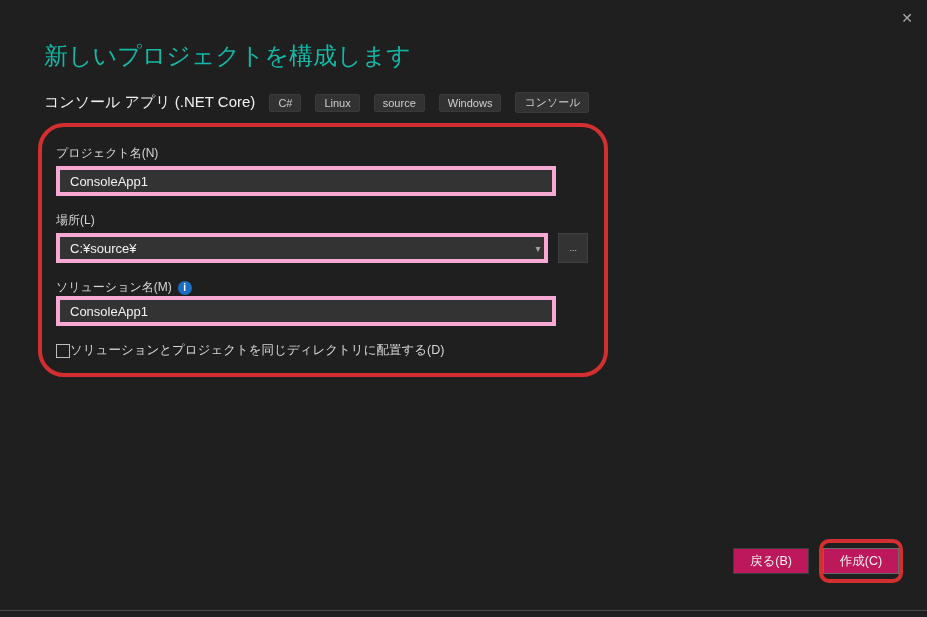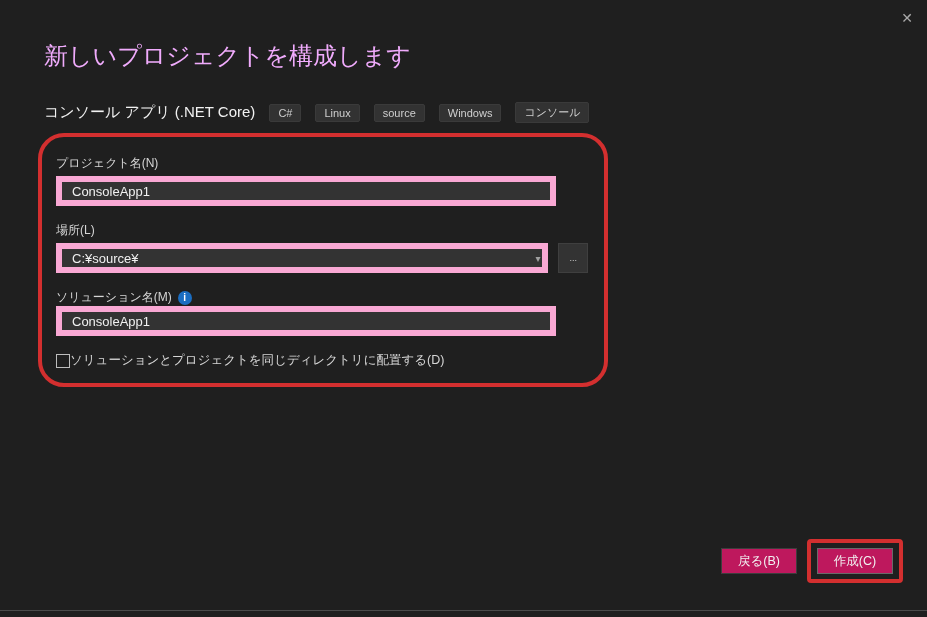--- a/index.html
+++ b/index.html
@@ -19,22 +19,22 @@
       font-size: 14px;
       color: #aaaaaa;
       cursor: pointer;
     }
     .container {
       padding: 40px 44px 0 44px;
     }
     .page-title {
       font-size: 24px;
       font-weight: 400;
-      margin-bottom: 30px;
-      color: #f0abfc;
+      margin-bottom: 20px;
+      color: #14b8a6;
     }
     .template-row {
       display: flex;
       align-items: center;
       gap: 14px;
       margin-bottom: 10px;
     }
     .template-name {
       font-size: 15px;
       color: #f1f1f1;
@@ -76,21 +76,21 @@
       background: #1b6dc1;
       color: #ffffff;
       font-size: 10px;
       font-weight: bold;
       font-style: normal;
     }
     .text-input {
       width: 500px;
       height: 30px;
       background: #333333;
-      border: 6px solid #f9a8d4;
+      border: 4px solid #f9a8d4;
       color: #f1f1f1;
       font-size: 13px;
       padding: 0 10px;
     }
     .location-row {
       display: flex;
       gap: 10px;
       align-items: center;
     }
     .combo-wrap {
@@ -151,22 +151,22 @@
       cursor: pointer;
       display: inline-flex;
       align-items: center;
       justify-content: center;
     }
     .footer-btn.primary {
       border: 1px solid #6a6a6a;
     }
     .create-highlight {
       border: 4px solid #d32f2f;
-      border-radius: 4px;
-      padding: 5px 6px;
+      border-radius: 10px;
+      padding: 5px 0;
     }
     .bottom-divider {
       position: absolute;
       bottom: 6px;
       left: 0;
       width: 100%;
       height: 1px;
       background: #4b4b4b;
     }
   </style>

